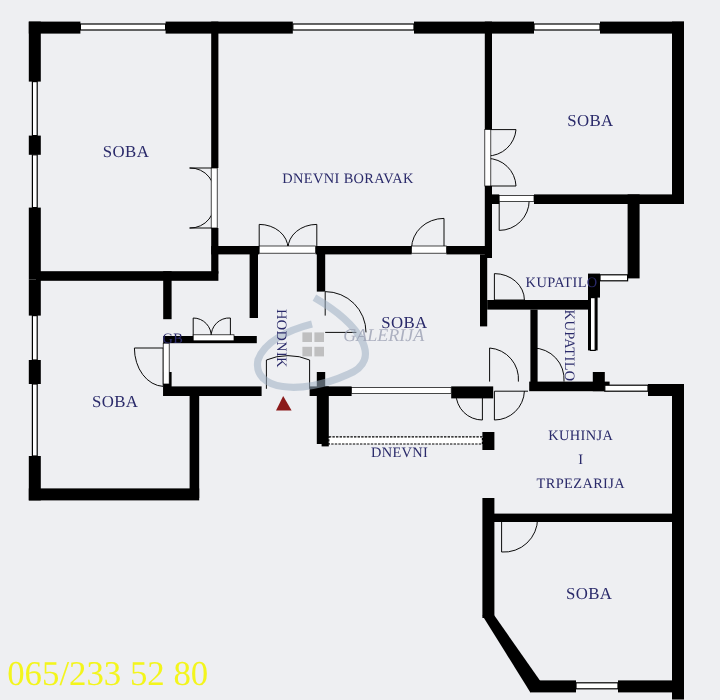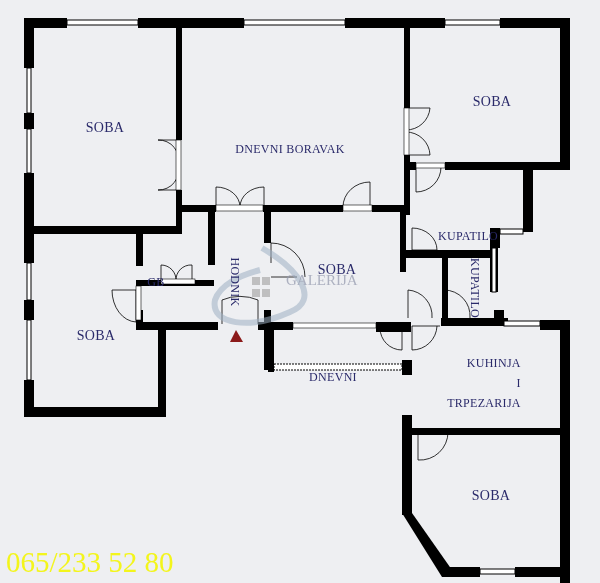--- a/index.html
+++ b/index.html
@@ -1,23 +1,23 @@
 <!DOCTYPE html>
 <html><head>
 <meta charset="utf-8">
 <style>
   html,body{margin:0;padding:0;}
   body{width:600px;height:583px;background:#eeeff2;position:relative;overflow:hidden;font-family:"DejaVu Serif","Liberation Serif",serif;}
   #plan{position:absolute;left:0;top:0;width:600px;height:583px;}
   .lbl{position:absolute;color:#2a2a6a;font-family:"Liberation Serif","DejaVu Serif",serif;font-size:14px;white-space:nowrap;transform:translate(-50%,-50%);letter-spacing:0.3px;}
   .lbl.sm{font-size:12px;margin-top:29px;}
   .lbl.vert{transform:translate(-50%,-50%) rotate(90deg);font-size:12px;}
-  .lbl.multi{text-align:right;font-size:12px;line-height:20px;}
+  .lbl.multi{text-align:center;font-size:12px;line-height:20px;}
   .phone{position:absolute;left:6px;top:546px;color:#f3f51c;font-family:"Liberation Serif","DejaVu Serif",serif;font-size:29px;line-height:32px;}
-  .wm{position:absolute;left:286px;top:270px;color:rgba(150,155,175,0.75);font-family:"Liberation Serif","DejaVu Serif",serif;font-size:15px;line-height:20px;}
+  .wm{position:absolute;left:286px;top:270px;color:rgba(150,155,175,0.75);font-family:"Liberation Serif","DejaVu Serif",serif;font-style:italic;font-size:15px;line-height:20px;}
 </style>
 </head>
 <body>
 
 <svg id="plan" viewBox="0 0 600 583" xmlns="http://www.w3.org/2000/svg">
   <g fill="#000">
 
     <rect x="24" y="18" width="43" height="10"></rect>
     <rect x="138" y="18" width="106" height="10"></rect>
     <rect x="24" y="18" width="10" height="50"></rect>
@@ -135,21 +135,21 @@
 
 <div class="wm">
   <div>GALERIJA</div>
 </div>
 
 <div class="lbl" style="left:105px;top:128px">SOBA</div>
 <div class="lbl sm" style="left:290px;top:120px">DNEVNI BORAVAK</div>
 <div class="lbl" style="left:492px;top:102px">SOBA</div>
 <div class="lbl sm" style="left:468px;top:207px">KUPATILO</div>
 <div class="lbl vert" style="left:474px;top:288px">KUPATILO</div>
-<div class="lbl sm" style="left:156px;top:253px">GB</div>
+<div class="lbl sm" style="left:144px;top:253px">GB</div>
 <div class="lbl vert" style="left:234px;top:282px">HODNIK</div>
 <div class="lbl" style="left:337px;top:270px">SOBA</div>
 <div class="lbl" style="left:96px;top:336px">SOBA</div>
 <div class="lbl sm" style="left:333px;top:348px">DNEVNI</div>
 <div class="lbl multi" style="left:484px;top:383px">
   <div>KUHINJA</div>
   <div>I</div>
   <div>TRPEZARIJA</div>
 </div>
 <div class="lbl" style="left:491px;top:496px">SOBA</div>

